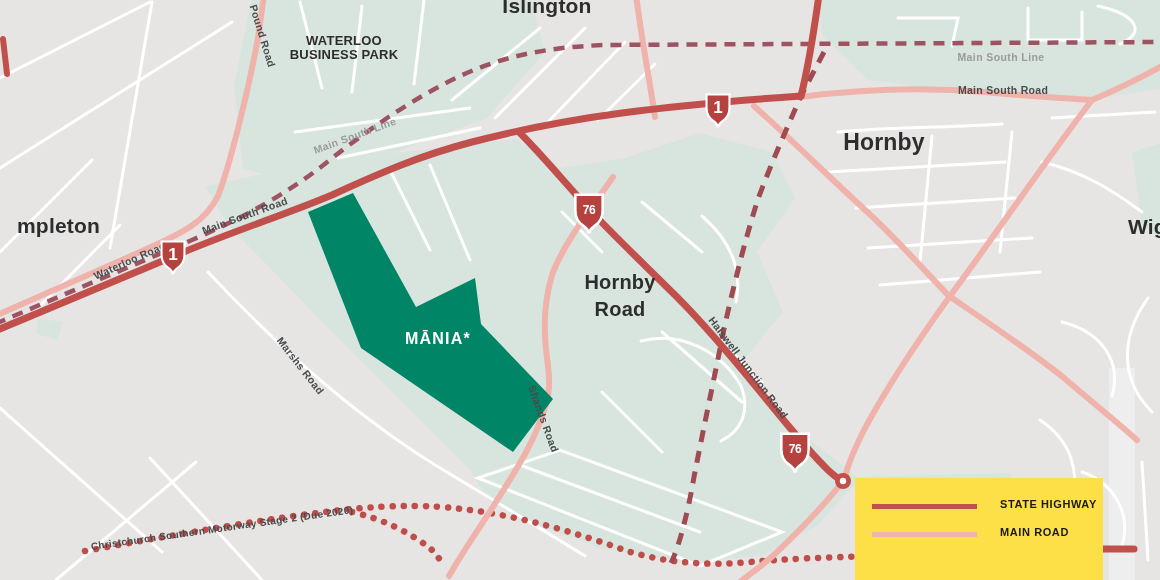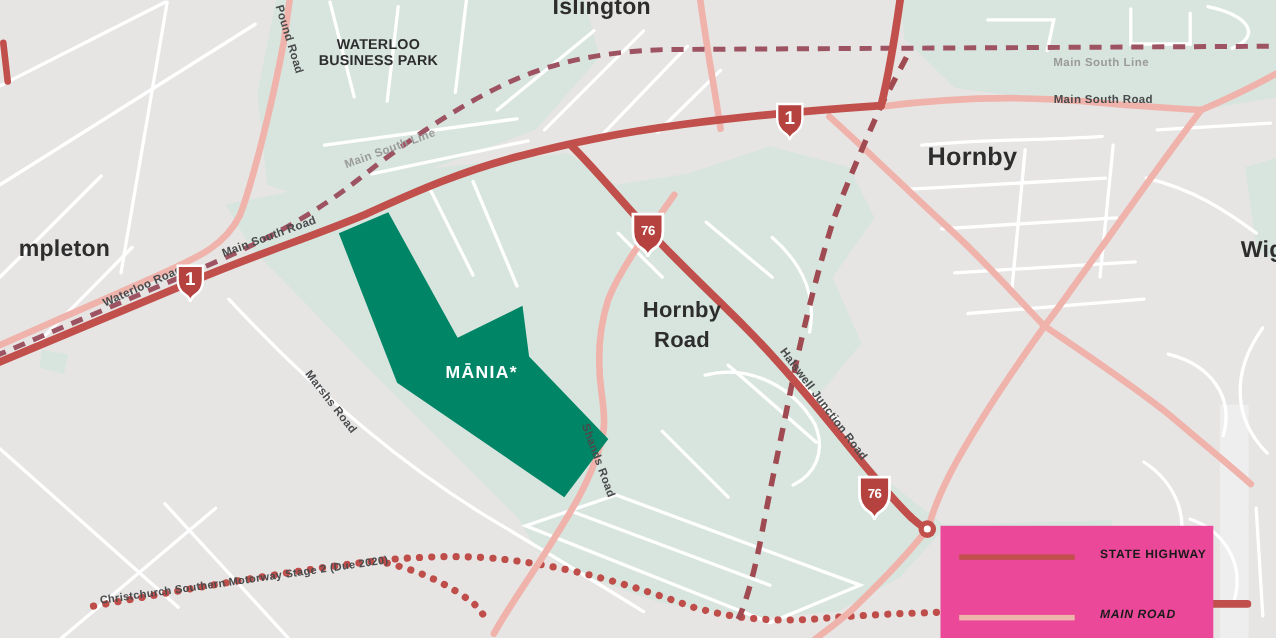--- a/index.html
+++ b/index.html
@@ -10,21 +10,21 @@
   .place{color:#2d2d2e;font-weight:bold;letter-spacing:.2px;}
   .roadlbl{color:#4a4b4d;font-size:10.5px;font-weight:bold;letter-spacing:.3px;}
   .raillbl{color:#9b9b9b;font-size:10.5px;font-weight:bold;letter-spacing:.4px;}
   .center{text-align:center;}
   .shield{position:absolute;transform:translate(-50%,-50%);}
   .shield span{position:absolute;left:0;top:45%;width:100%;text-align:center;
       transform:translateY(-55%);color:#fff;font-weight:bold;font-family:"Liberation Sans",sans-serif;}
   .s1 span{font-size:17px;}
   .s76 span{font-size:12px;letter-spacing:-.5px;}
   .site-lbl{color:#fff;font-weight:bold;font-size:16px;letter-spacing:1.2px;}
-  .legend{position:absolute;left:855px;top:478px;width:248px;height:102px;background:#ec4899;}
+  .legend{position:absolute;left:855px;top:478px;width:248px;height:102px;background:#fde047;}
   .legend-row{position:absolute;left:0;width:100%;height:20px;}
   .legend-row .swatch{position:absolute;left:17px;top:8px;width:105px;height:5px;}
   .legend-row .legend-label{position:absolute;left:145px;top:2px;font-size:11px;font-weight:bold;
       color:#1a1a1a;letter-spacing:.6px;white-space:nowrap;}
 </style>
 </head>
 <body>
 
 <div class="stage" style="--bg: #e6e5e4; --green: #d8e5de; --mainroad: #efb3ab; --sh: #c14f4b; --rail: #9d5361; --proposed: #a04b52; --dots: #bf4e4a; --shield: #b5423e; --site: #008566;">
 
@@ -170,19 +170,19 @@
         <path d="M4,3 h26 v15 q0,10 -8,15 q-4,2.6 -5,7 q-1,-4.4 -5,-7 q-8,-5 -8,-15 z" fill="var(--shield,#b5423e)" stroke="#ffffff" stroke-width="2.4"></path>
       </svg>
   <span>76</span>
 </div>
 
 <div class="legend">
   <div class="legend-row" style="top:488px; top:18px;">
     <span class="swatch" style="background:#c14f4b;"></span>
     <span class="legend-label">STATE HIGHWAY</span>
   </div>
-  <div class="legend-row" style="top:73px;font-style:italic;">
+  <div class="legend-row" style="top:46px;">
     <span class="swatch" style="background:#efb5ad;"></span>
     <span class="legend-label">MAIN ROAD</span>
   </div>
 </div>
 
 </div>
 
 </body></html>

